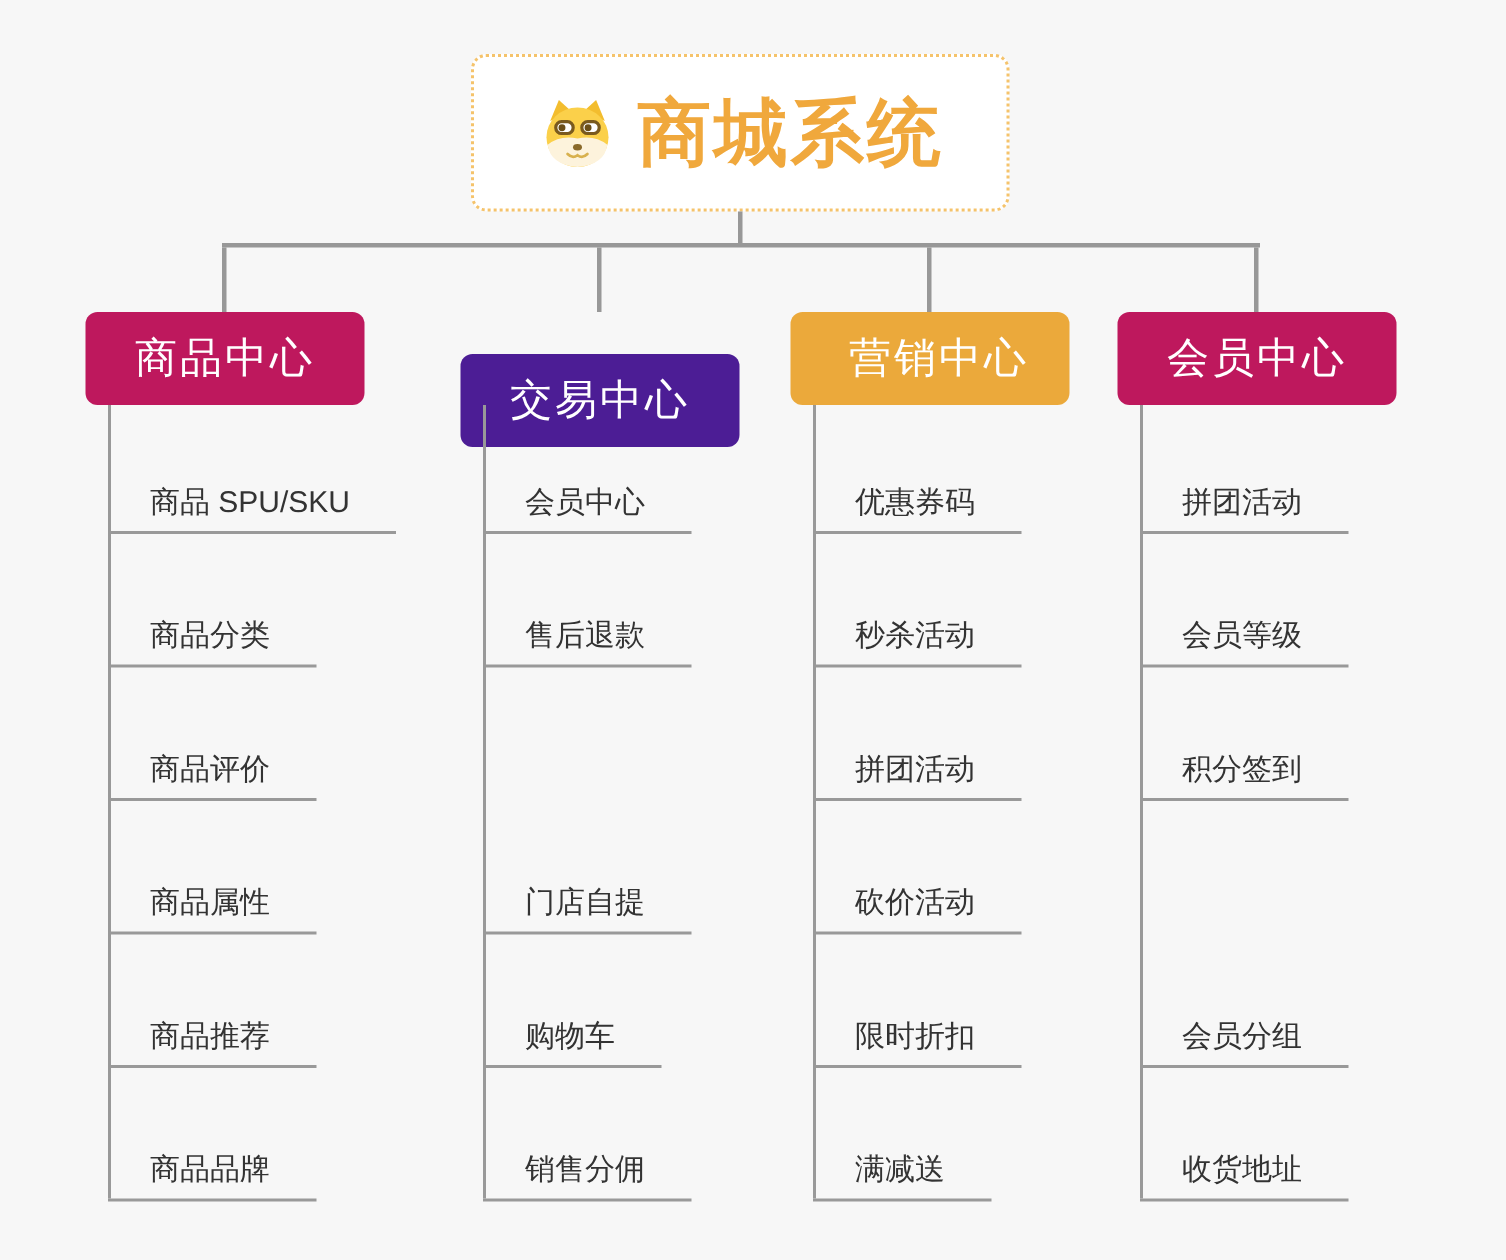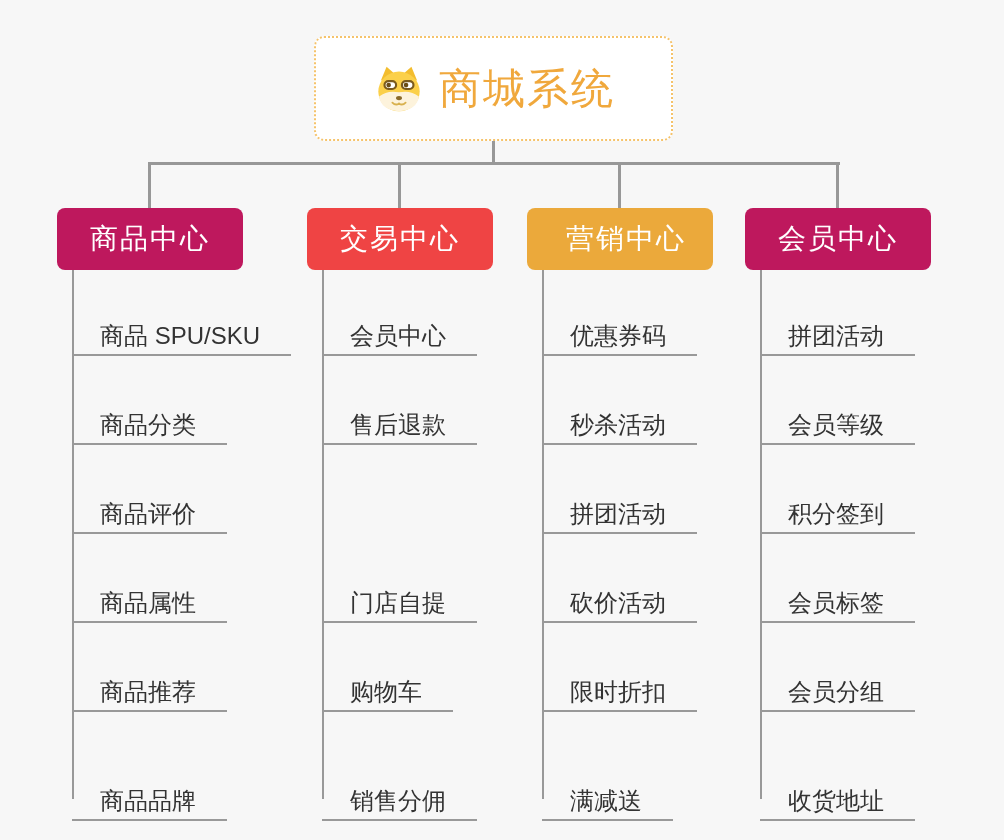--- a/index.html
+++ b/index.html
@@ -19,22 +19,22 @@
     width: 359px; height: 105px;
     background: #ffffff;
     border: 2px dotted #f5c36b;
     border-radius: 10px;
     display: flex;
     align-items: center;
     justify-content: center;
     gap: 13px;
   }
   .root-title {
-    font-size: 42px;
-    font-weight: 400;
+    font-size: 49px;
+    font-weight: 700;
     letter-spacing: 2px;
     white-space: nowrap;
   }
   .dog-icon { display: inline-flex; }
 
   
   .cline { position: absolute; background: #989898; }
   .root-stub   { left: 492px; top: 141px; width: 3px;  height: 22px; }
   .trunk-h     { left: 148px; top: 162px; width: 692px; height: 3px; }
   .drop        { top: 165px; width: 3px; height: 43px; }
@@ -68,34 +68,34 @@
   .spine {
     position: absolute;
     left: 15px; top: 62px;
     width: 2px; height: 529px;
     background: #999999;
   }
   .leaf {
     position: absolute;
     left: 15px;
     padding: 0 31px 0 28px;
-    font-size: 24px;
+    font-size: 20px;
     line-height: 37px;
     color: #333333;
     border-bottom: 2px solid #999999;
     white-space: nowrap;
     width: max-content;
     cursor: pointer;
   }
   .leaf-1 { top: 109px; }
   .leaf-2 { top: 198px; }
   .leaf-3 { top: 287px; }
   .leaf-4 { top: 376px; }
   .leaf-5 { top: 465px; }
-  .leaf-6 { top: 554px; margin-top: 20px; }
+  .leaf-6 { top: 554px; }
 </style>
 </head>
 <body>
 
 <div class="canvas">
 
   <div class="root-node">
     <span class="dog-icon">
       <svg viewBox="0 0 64 58" width="54" height="48" aria-hidden="true">
         <polygon points="10,19 17,2 27,11" fill="#f3bd2e"></polygon>
@@ -125,21 +125,21 @@
     <div class="spine"></div>
     <div class="leaf leaf-1">商品 SPU/SKU</div>
     <div class="leaf leaf-2">商品分类</div>
     <div class="leaf leaf-3">商品评价</div>
     <div class="leaf leaf-4">商品属性</div>
     <div class="leaf leaf-5">商品推荐</div>
     <div class="leaf leaf-6">商品品牌</div>
   </div>
 
   <div class="column col-2">
-    <div class="branch-box" style="background: #ef4444;">交易中心</div>
+    <div class="branch-box" style="background: #4c1d95; margin-top: 28px;">交易中心</div>
     <div class="spine"></div>
     <div class="leaf leaf-1">会员中心</div>
     <div class="leaf leaf-2">售后退款</div>
     <div class="leaf leaf-4">门店自提</div>
     <div class="leaf leaf-6">销售分佣</div>
     <div class="leaf leaf-5">购物车</div>
   </div>
 
   <div class="column col-3">
     <div class="branch-box" style="background: rgb(235, 169, 59); padding-left: 12px;">营销中心</div>
@@ -151,18 +151,17 @@
     <div class="leaf leaf-5">限时折扣</div>
     <div class="leaf leaf-6">满减送</div>
   </div>
 
   <div class="column col-4">
     <div class="branch-box" style="background: #be185d;">会员中心</div>
     <div class="spine"></div>
     <div class="leaf leaf-1">拼团活动</div>
     <div class="leaf leaf-2">会员等级</div>
     <div class="leaf leaf-3">积分签到</div>
-    <div class="leaf leaf-4">会员标签</div>
     <div class="leaf leaf-5">会员分组</div>
     <div class="leaf leaf-6">收货地址</div>
   </div>
 
 </div>
 
 </body></html>

